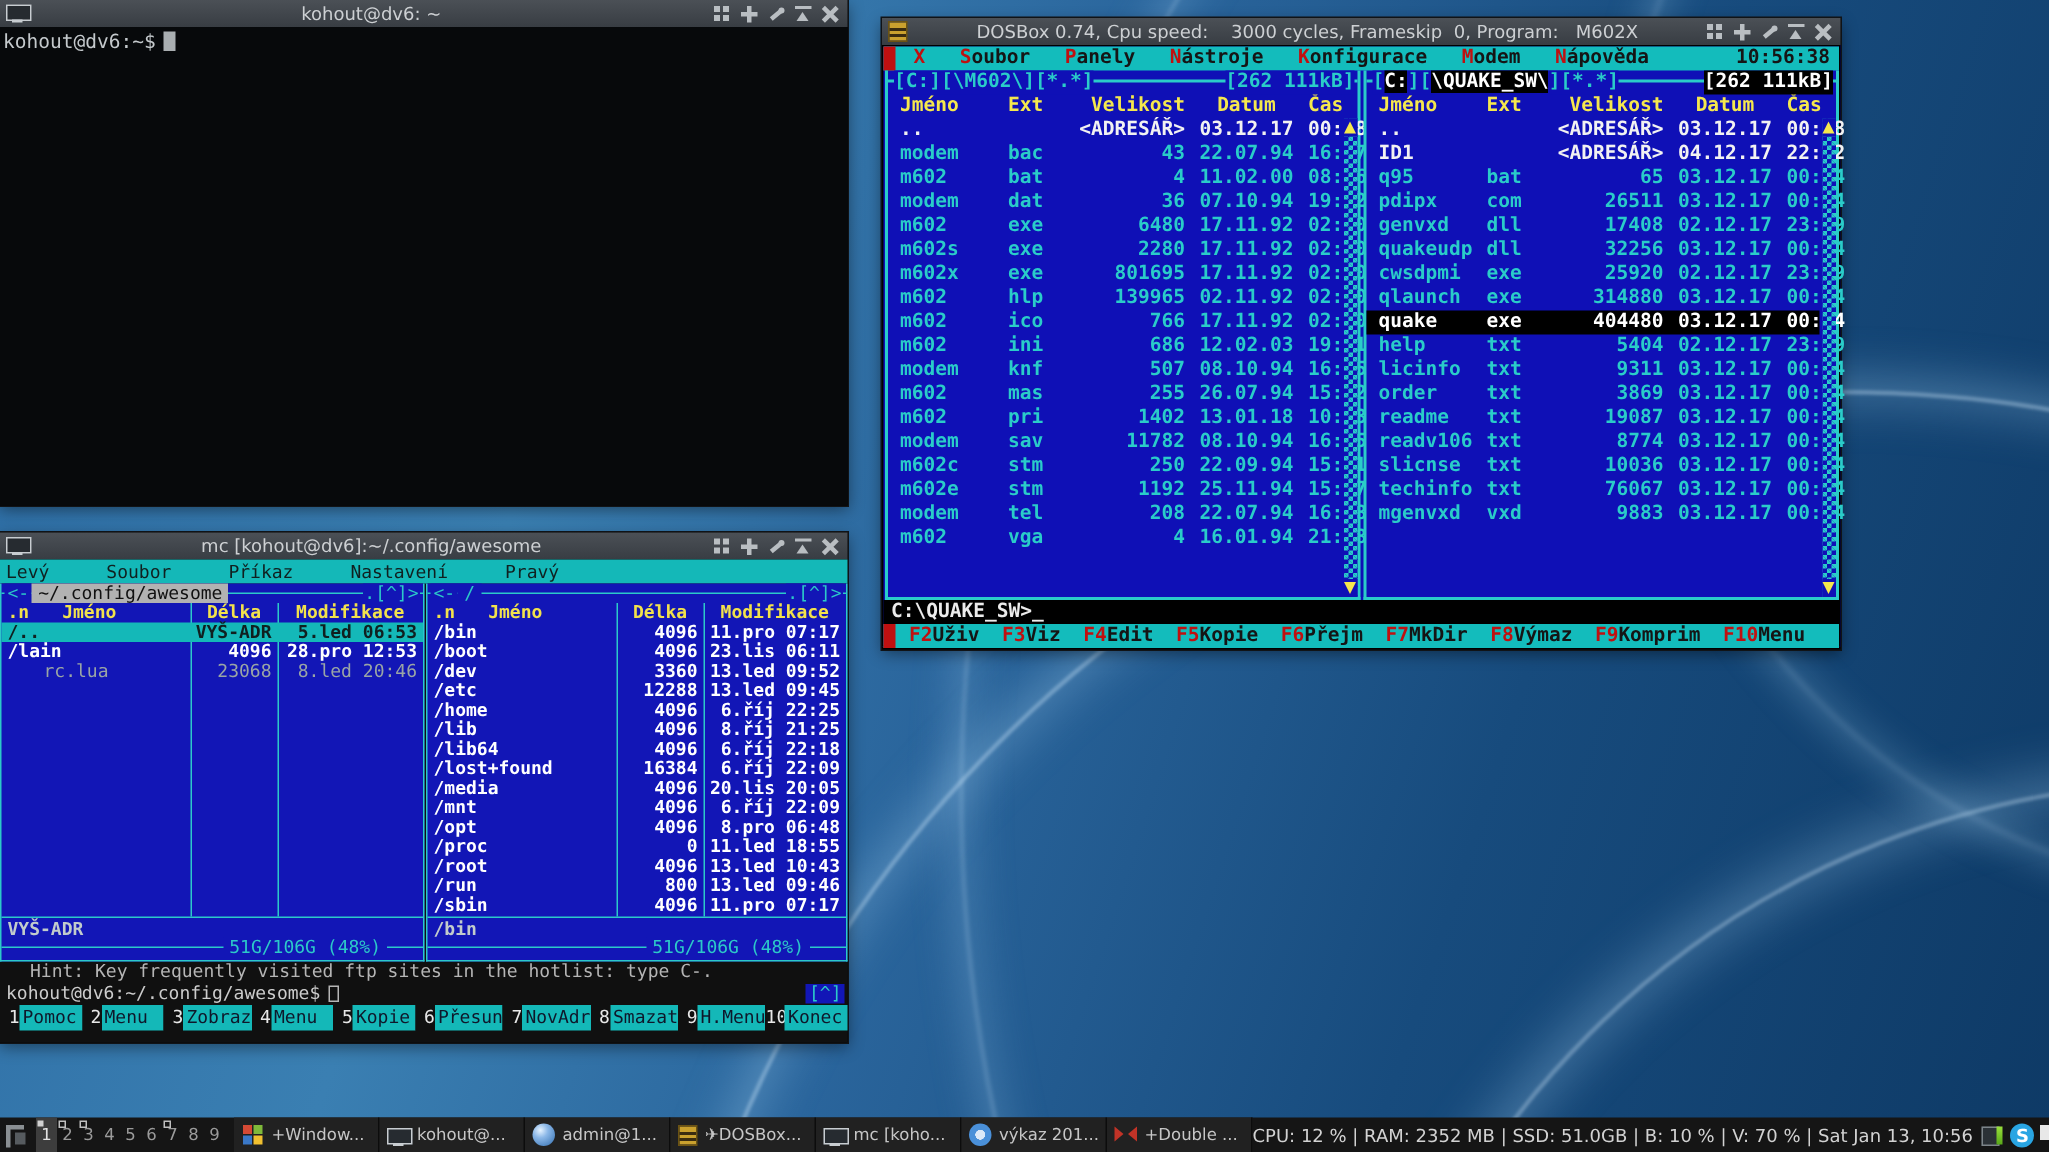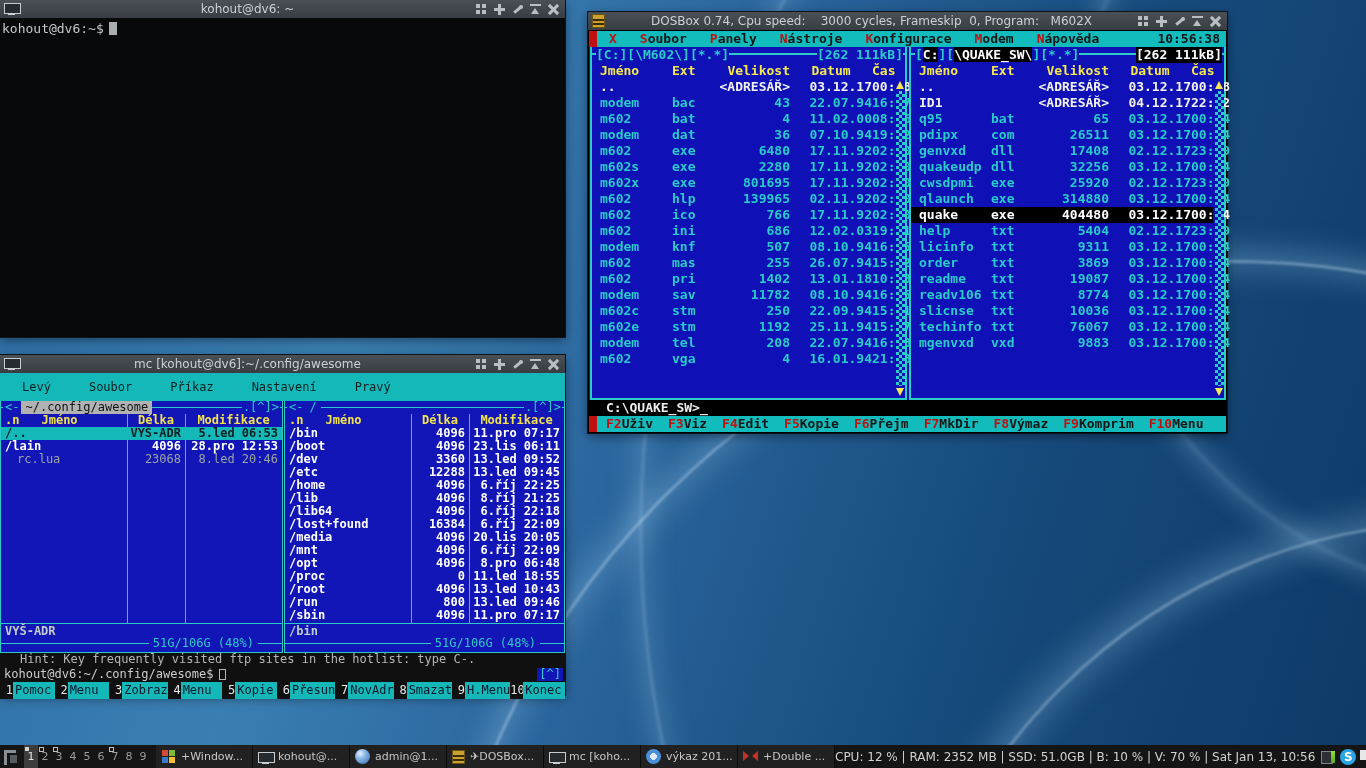--- a/index.html
+++ b/index.html
@@ -45,41 +45,41 @@
     background:linear-gradient(#caa12e 0 4px, #3a2c10 4px 6px, #caa12e 6px 8px, #3a2c10 8px 10px, #caa12e 10px 100%); border:1px solid #6b5313; }
 
   
   .term-win { left:0; top:0; width:565px; height:337px; }
   .term-body { height:319px; background:#07090b; color:#c4c9cc; font:13px/16px "DejaVu Sans Mono", monospace; padding:3px 2px; }
   .cursor-block { display:inline-block; width:8px; height:13px; background:#a9aeb1; vertical-align:-2px; margin-left:5px; }
 
   
   .mc-win { left:0; top:355px; width:565px; height:340px; }
   .mc-screen { height:322px; background:#101010; font:12px/13px "DejaVu Sans Mono", monospace; }
-  .mc-menubar { height:28px; background:#14b8b8; color:#102020; display:flex; gap:38px; padding-left:22px; align-items:center; }
+  .mc-menubar { height:16px; background:#14b8b8; color:#102020; display:flex; gap:38px; padding-left:4px; align-items:center; }
   .mc-panels { display:flex; height:252px; }
   .mc-panel { position:relative; background:#1216b6; border-left:1px solid #2cc9c9; border-right:1px solid #2cc9c9; border-bottom:1px solid #2cc9c9; }
   .mc-panel.lp { width:283px; margin-right:1px; } .mc-panel.rp { width:281px; }
   .mc-ptop { height:13px; position:relative; display:flex; align-items:center; color:#2cc9c9; }
   .mc-ptop::before { content:""; position:absolute; left:0; right:0; top:6px; height:1px; background:#2cc9c9; }
   .mc-ptop > span { position:relative; z-index:1; }
   .mc-ptop .marker { background:#1216b6; margin-left:2px; padding:0 2px; }
   .mc-ptop .ppath { background:#1216b6; padding:0 4px; }
   .mc-ptop .ppath.active { background:#b2b2b2; color:#111; }
   .mc-ptop .corner { margin-left:auto; background:#1216b6; margin-right:2px; padding:0 1px; }
   .mc-grid { background:
       linear-gradient(#2cc9c9,#2cc9c9) 126px 0 / 1px 100% no-repeat,
       linear-gradient(#2cc9c9,#2cc9c9) 184px 0 / 1px 100% no-repeat; }
   .mc-hdr { display:grid; grid-template-columns:126px 58px 1fr; height:13px; color:#f2e24c; font-weight:bold; }
   .mc-hdr .h1 { padding-left:4px; } .mc-hdr .h1 em { font-style:normal; margin-left:22px; }
   .mc-hdr .h2, .mc-hdr .h3 { text-align:center; }
   .mc-rows { height:196px; }
   .mc-row { display:grid; grid-template-columns:126px 58px 1fr; height:13px; color:#9aa5a5; }
   .mc-row .nm { padding-left:4px; overflow:hidden; white-space:pre; }
-  .mc-row.file .nm { padding-left:16px; }
+  .mc-row.file .nm { padding-left:28px; }
   .mc-row .sz, .mc-row .mt { text-align:right; padding-right:4px; white-space:pre; }
   .mc-row.dir { color:#ffffff; font-weight:bold; }
   .mc-row.sel { background:#14b8b8; color:#102020; font-weight:bold; }
   .mc-mini { height:14px; border-top:1px solid #2cc9c9; color:#c2cccc; padding:1px 0 0 4px; font-weight:bold; }
   .mc-pbot { height:13px; position:relative; display:flex; }
   .mc-pbot::before { content:""; position:absolute; left:0; right:0; top:6px; height:1px; background:#2cc9c9; }
   .mc-pbot .free { position:relative; z-index:1; margin-left:auto; margin-right:24px; background:#1216b6; color:#2cc9c9; padding:0 4px; }
   .mc-hint { height:14px; background:#101010; color:#b5b5b5; padding-left:20px; white-space:pre; }
   .mc-cmd { height:15px; background:#101010; color:#cccccc; display:flex; align-items:center; padding-left:4px; white-space:pre; }
   .mc-cursor { display:inline-block; width:7px; height:11px; border:1px solid #b5b5b5; margin-left:5px; }
@@ -101,32 +101,32 @@
   .dos-ptop { height:16px; position:relative; display:flex; align-items:center; white-space:pre; }
   .dos-ptop::before { content:""; position:absolute; left:0; right:0; top:6px; height:2px; background:#2accc9; }
   .dos-ptop > span { position:relative; z-index:1; background:#0f10b6; }
   .dos-ptop .hgrp { margin-left:4px; }
   .dos-ptop .hfree { margin-left:auto; margin-right:2px; }
   .dos-ptop .hl { background:#000; color:#fff; }
   .dos-cols { display:grid; grid-template-columns:72px 36px 82px 82px 1fr; height:16px; color:#f5e84d; padding:0 14px 0 8px; }
   .dos-cols .c3 { text-align:right; } .dos-cols .c4 { text-align:center; } .dos-cols .c5 { text-align:center; }
   .dos-rows { margin-right:11px; }
   .dos-row { display:grid; grid-template-columns:72px 36px 82px 82px 1fr; height:16px; padding:0 3px 0 8px; white-space:pre; }
-  .dos-row .c3 { text-align:right; } .dos-row .c4 { text-align:right; } .dos-row .c5 { text-align:right; }
+  .dos-row .c3 { text-align:right; } .dos-row .c4 { text-align:center; } .dos-row .c5 { text-align:right; }
   .dos-row.dir { color:#f2f2f2; }
   .dos-row.sel { background:#000; color:#ffffff; }
   .dos-sbar { position:absolute; top:32px; bottom:0; right:0; width:9px;
     background:
       linear-gradient(45deg,#2accc9 25%,transparent 25%,transparent 75%,#2accc9 75%) 0 0/6px 6px,
       linear-gradient(45deg,#2accc9 25%,#0f10b6 25%,#0f10b6 75%,#2accc9 75%) 3px 3px/6px 6px; }
   .dos-sbar .up, .dos-sbar .dn { position:absolute; left:0; width:9px; height:12px; background:#0f10b6; }
   .dos-sbar .up { top:0; } .dos-sbar .dn { bottom:0; }
   .dos-sbar .up::before { content:""; position:absolute; left:0; top:2px; border-left:4.5px solid transparent; border-right:4.5px solid transparent; border-bottom:8px solid #f5e84d; }
   .dos-sbar .dn::before { content:""; position:absolute; left:0; top:2px; border-left:4.5px solid transparent; border-right:4.5px solid transparent; border-top:8px solid #f5e84d; }
-  .dos-cmd { height:16px; background:#000; color:#ececec; padding-left:17px; white-space:pre; }
+  .dos-cmd { height:16px; background:#000; color:#ececec; padding-left:5px; white-space:pre; }
   .dos-fbar { position:relative; height:16px; background:#13bcbc; display:flex; gap:15px; padding-left:17px; }
   .dos-fbar::before { content:""; position:absolute; left:0; top:0; bottom:0; width:8px; background:#c01010; }
   .dos-fk .num { color:#c01010; } .dos-fk .lbl { color:#151515; }
 
   
   .taskbar { position:absolute; left:0; right:0; bottom:0; height:23px; background:#151515; display:flex; align-items:center; color:#9b9b9b; font-size:11px; }
   .tb-layoutbox { position:relative; width:24px; height:23px; flex:none; }
   .tb-layoutbox::before { content:""; position:absolute; left:4px; top:5px; width:9px; height:12px; border-left:3px solid #8a8f93; border-top:3px solid #8a8f93; }
   .tb-layoutbox::after { content:""; position:absolute; left:10px; top:10px; width:7px; height:8px; background:#565b5f; }
   .tags { display:flex; height:23px; }

